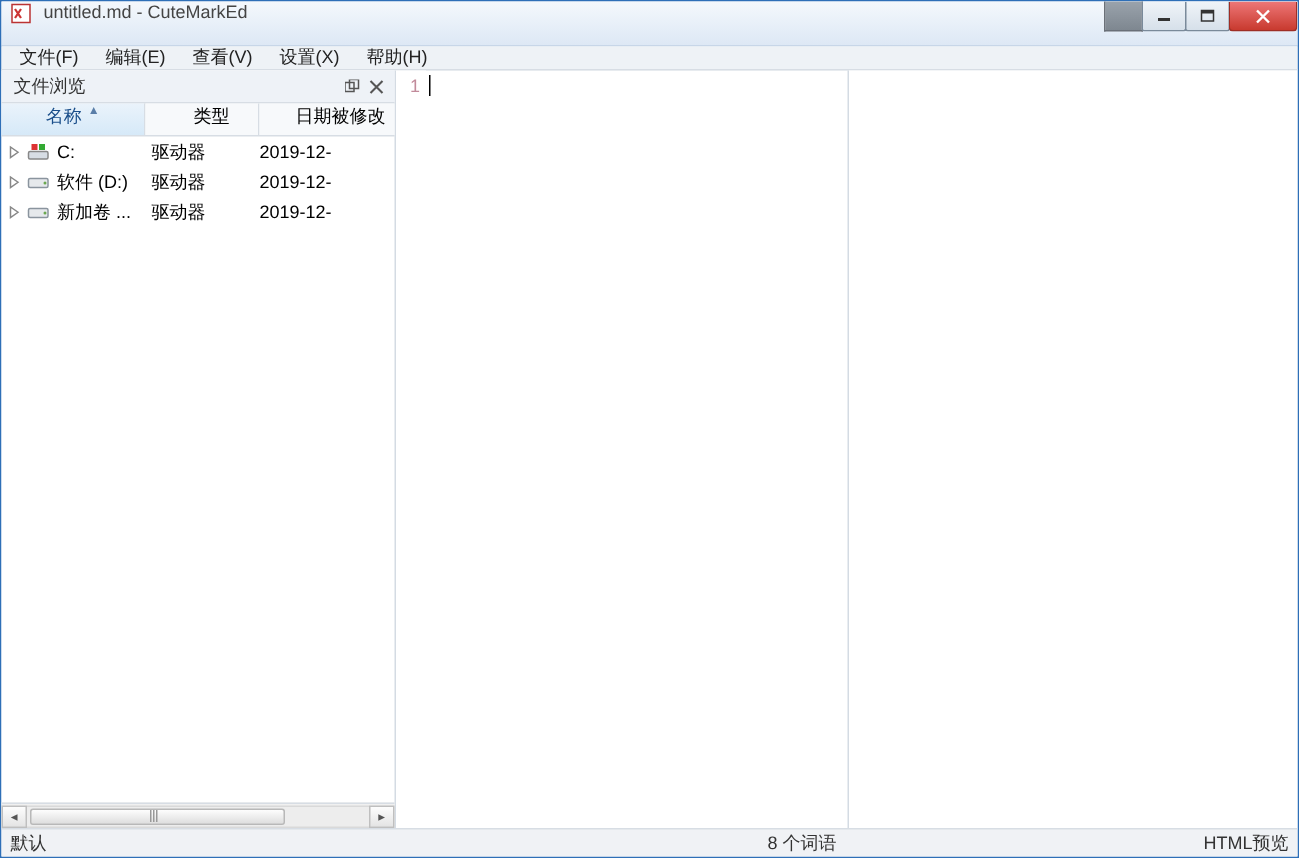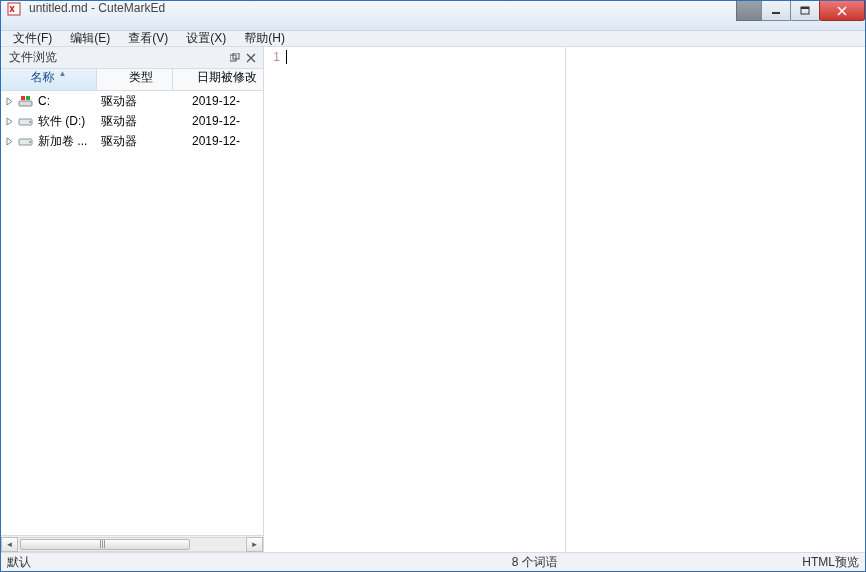--- a/index.html
+++ b/index.html
@@ -38,21 +38,21 @@
 .th.type { width: 76px; padding-left: 32px; }
 .th.date { flex:1; justify-content:flex-end; border-right:none; }
 .sort-arrow { margin-left:4px; color:#5a7ea8; font-size:8px; }
 
 
 .tree-body { flex:1; overflow:hidden; position:relative; }
 .tree-rows { position:absolute; inset:0; }
 .row { height:20px; display:flex; align-items:center; }
 .cell-name { width:96px; display:flex; align-items:center; padding-left:4px; gap:4px; overflow:hidden; white-space:nowrap;}
 .cell-type { width:76px; padding-left:4px;}
-.cell-date { flex:1; text-align:center; padding-right:4px; overflow:hidden;}
+.cell-date { flex:1; text-align:left; padding-right:4px; overflow:hidden;}
 .expander { width:9px; height:9px; display:inline-flex; align-items:center; justify-content:center; color:#888;}
 .drive-icon { width:16px; height:16px; display:inline-flex; align-items:center; justify-content:center;}
 
 
 .hscroll { height:17px; border-top:1px solid #d7dde4; background:#f0f0f0; display:flex; align-items:center; }
 .hs-btn { width:17px; height:15px; background:linear-gradient(#fdfdfd,#e4e4e4); border:1px solid #bfbfbf; display:flex; align-items:center; justify-content:center; font-size:9px; color:#555;}
 .hs-track { flex:1; height:15px; background:#ededed; position:relative; border-top:1px solid #d9d9d9; border-bottom:1px solid #d9d9d9;}
 .hs-thumb { position:absolute; left:2px; top:1px; bottom:1px; width:170px; background:linear-gradient(#fdfdfd,#dedede); border:1px solid #b8b8b8; border-radius:2px; display:flex; align-items:center; justify-content:center;}
 .hs-grip { width:10px; display:flex; gap:1px;}
 .hs-grip span{ width:1px; height:8px; background:#999;}

